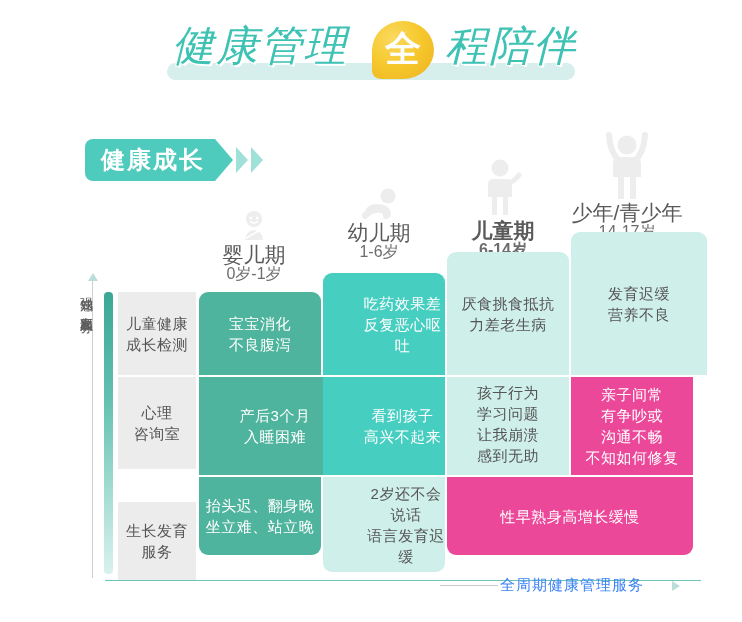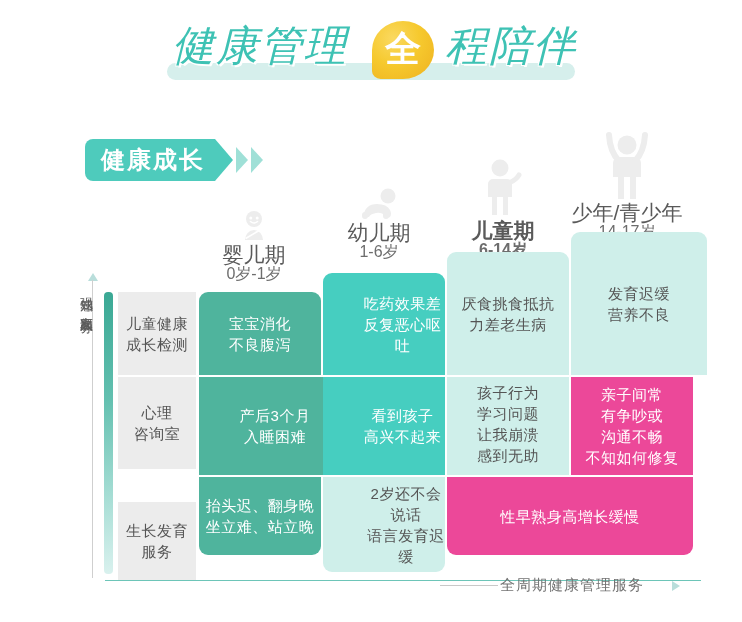--- a/index.html
+++ b/index.html
@@ -199,21 +199,21 @@
     top: 390px;
     width: 58px;
     height: 1px;
     background: #c9c9c9;
   }
   #axis-x-label {
     position: absolute;
     left: 500px;
     top: 381px;
     font-size: 15px;
-    color: #737373;
+    color: #3b82f6;
     letter-spacing: 1px;
     white-space: nowrap;
   }
   #axis-x-arrow {
     position: absolute;
     left: 672px;
     top: 386px;
     width: 0; height: 0;
     border-top: 5px solid transparent;
     border-bottom: 5px solid transparent;

